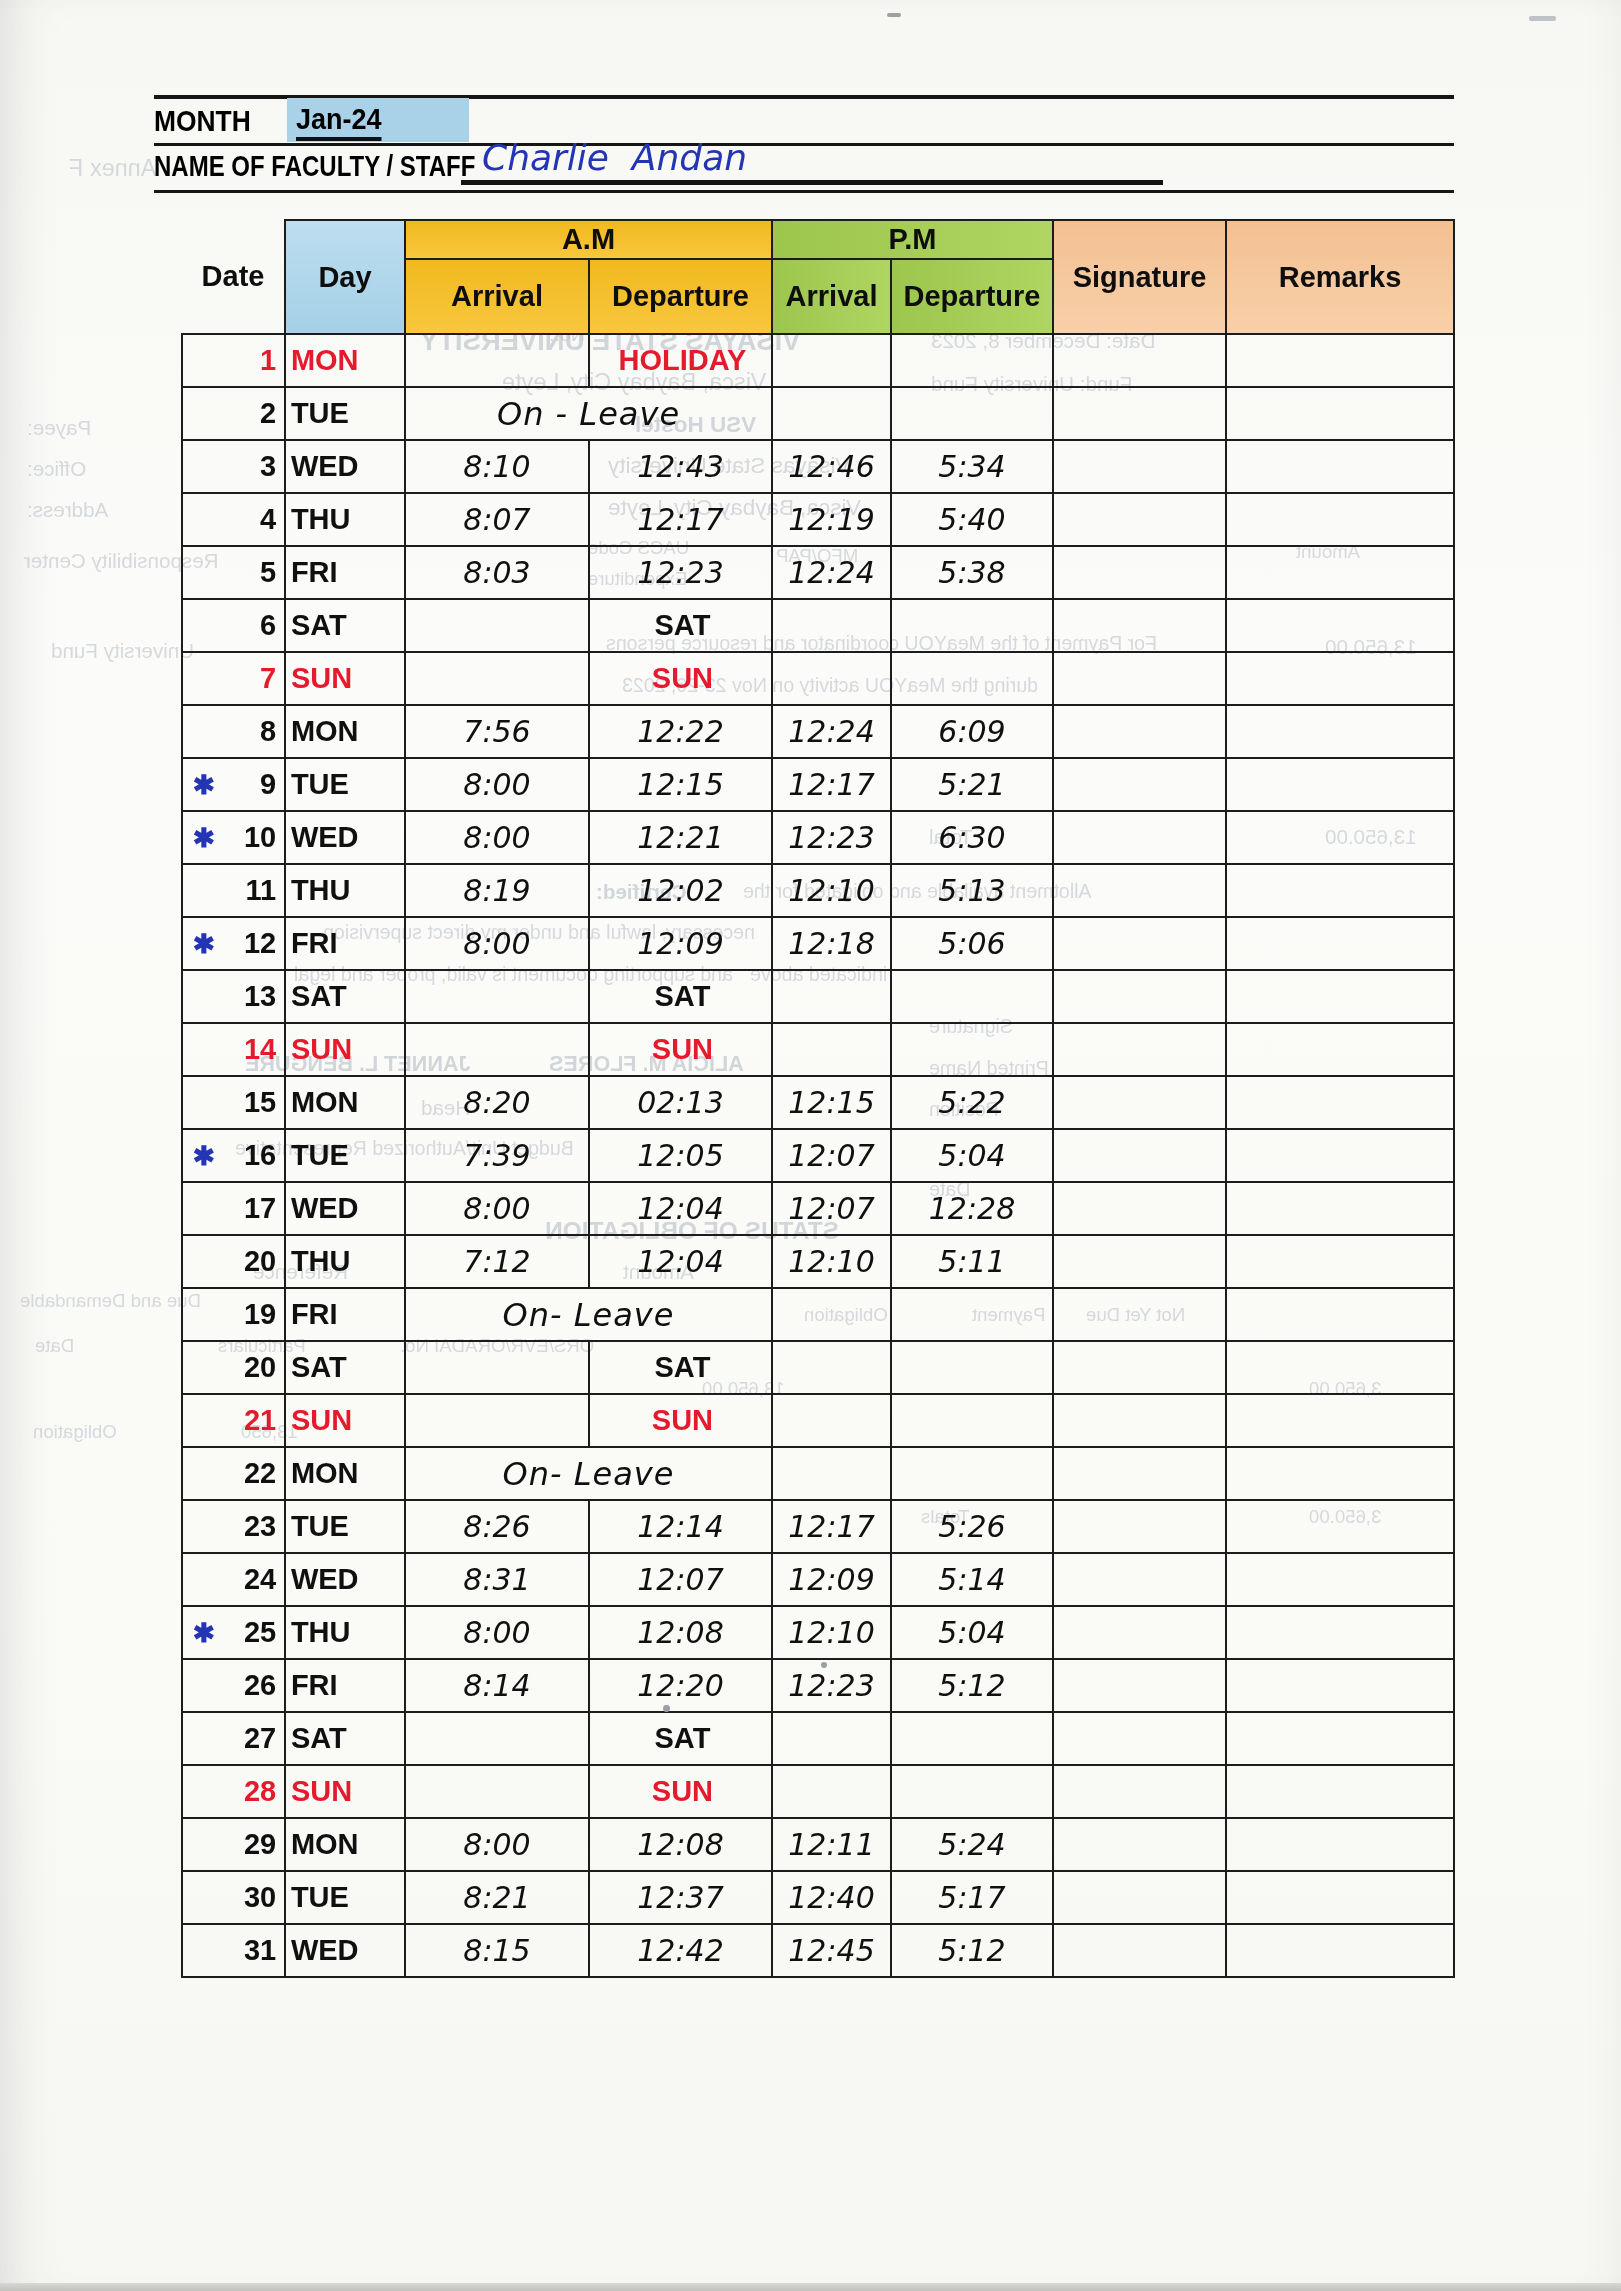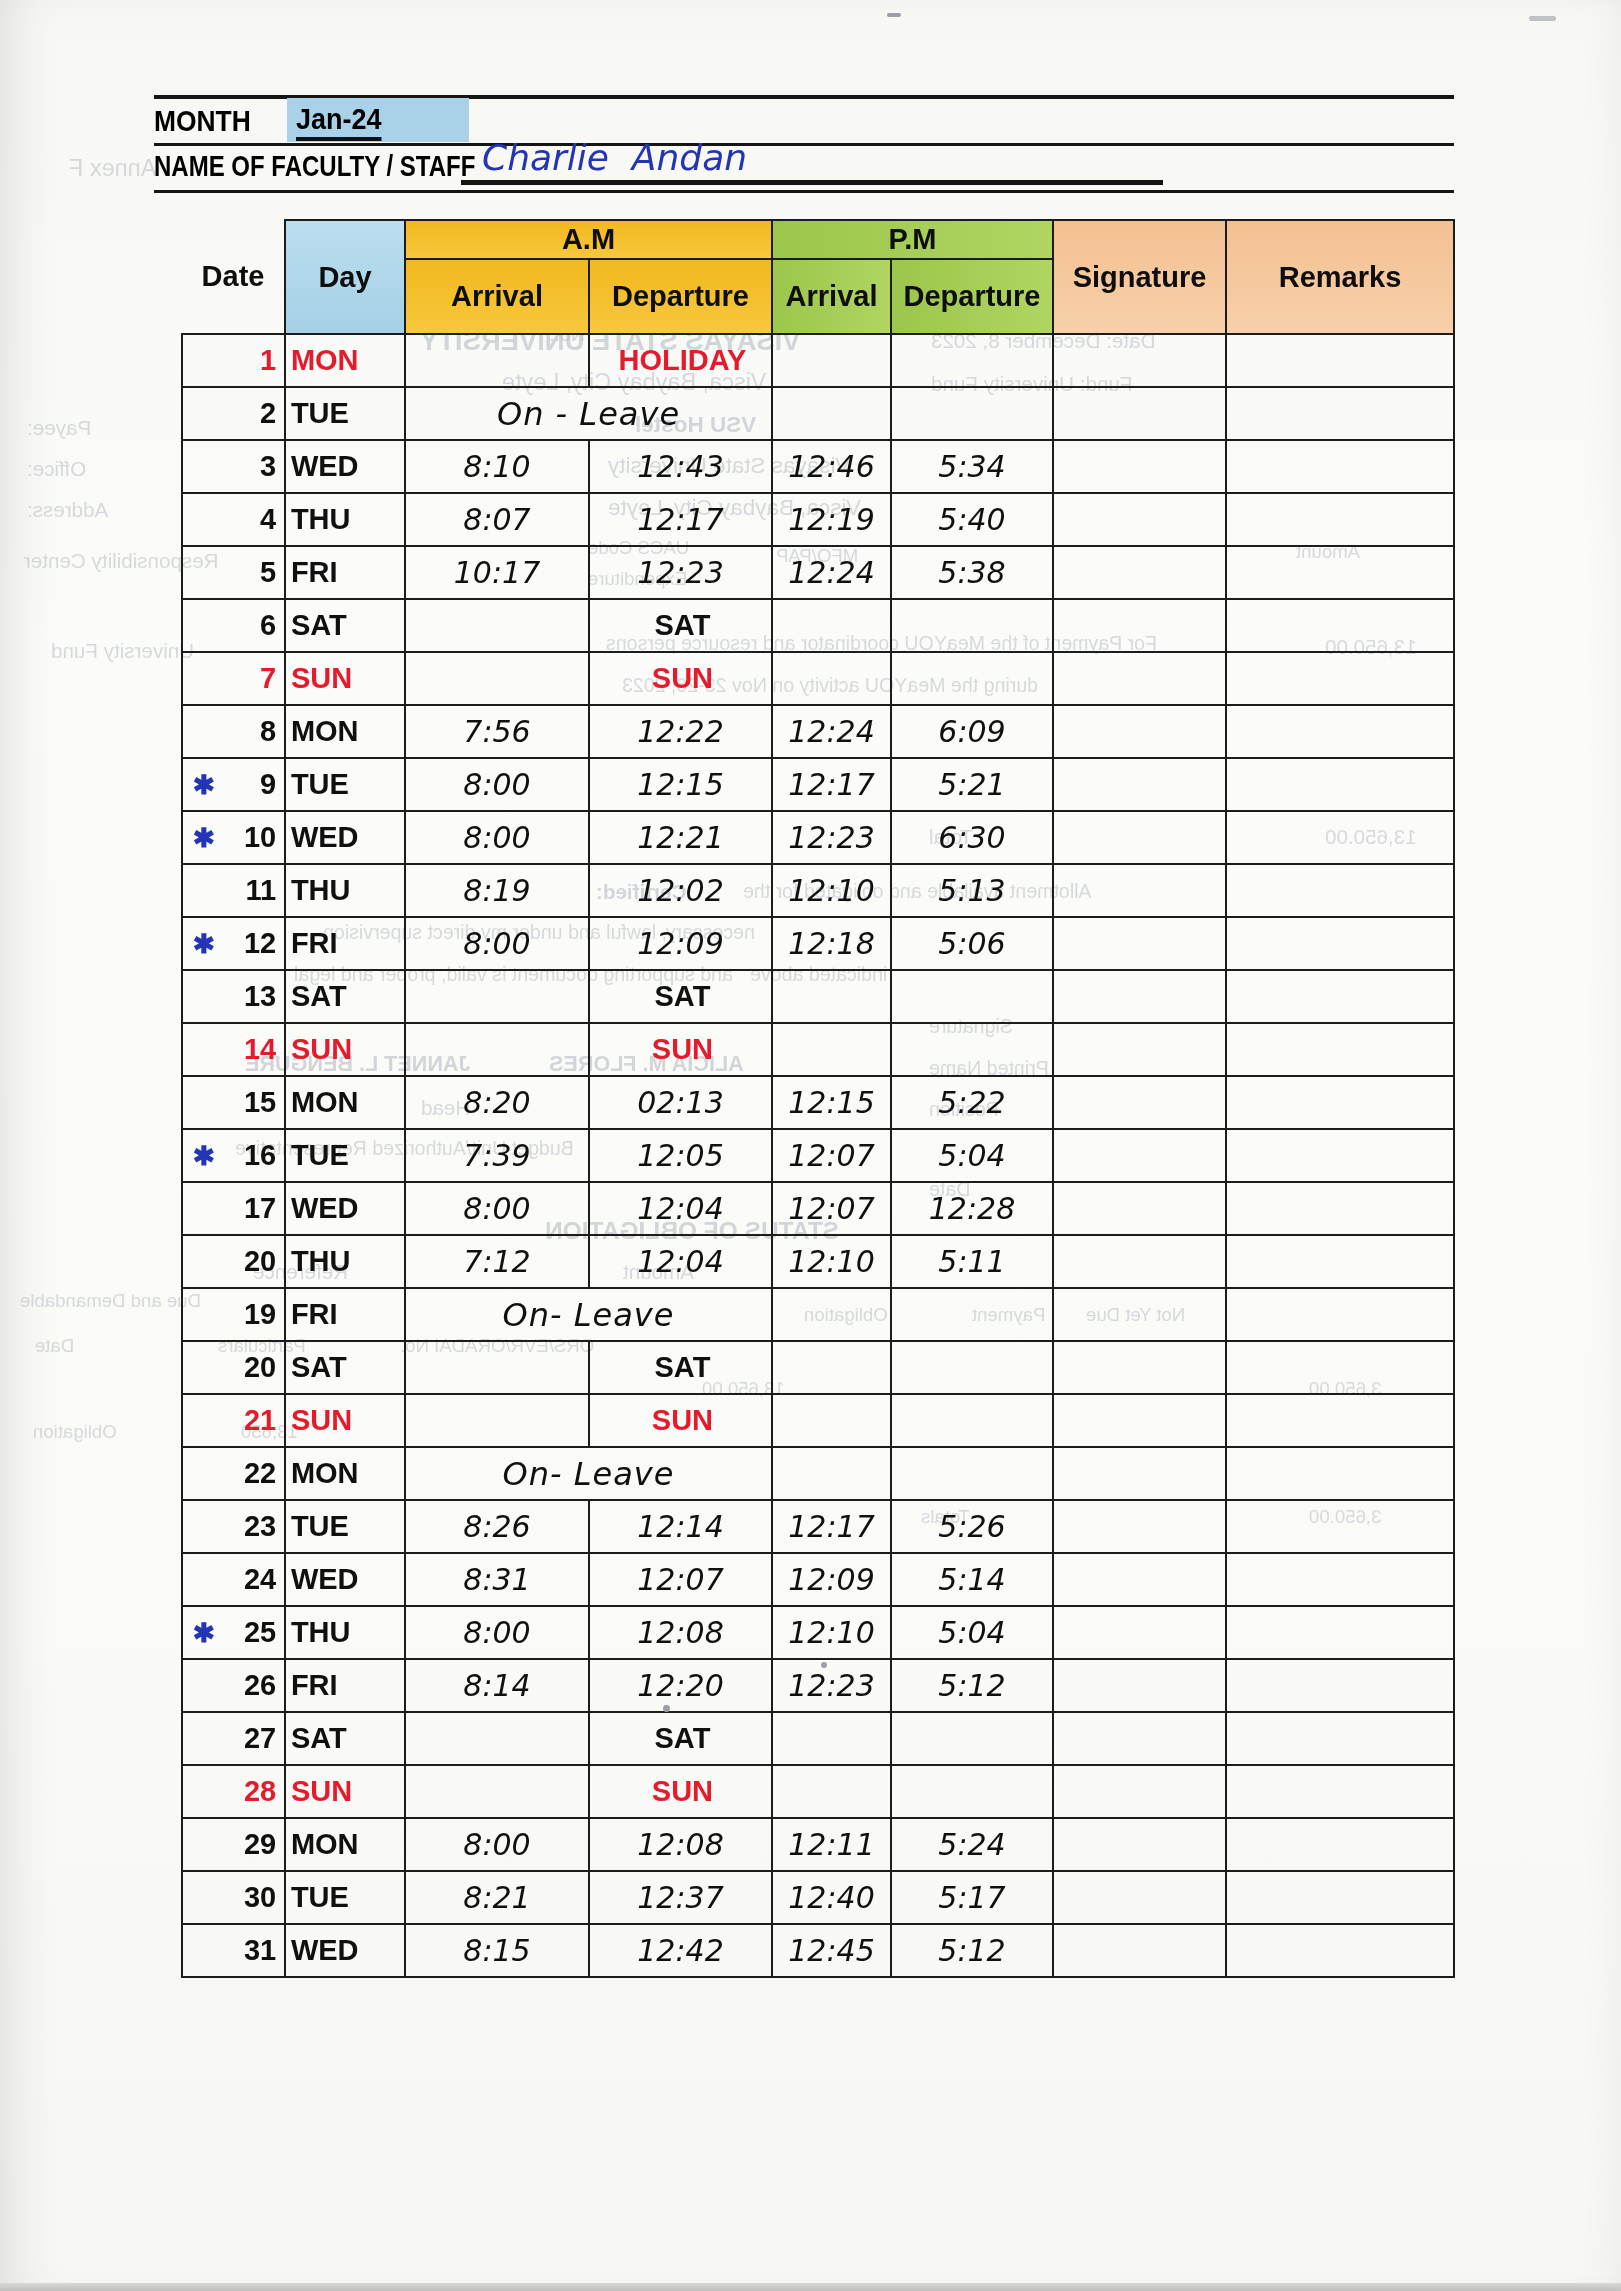--- a/index.html
+++ b/index.html
@@ -188,21 +188,21 @@
           <td class="c hand">8:07</td>
           <td class="c hand">12:17</td>
           <td class="c hand">12:19</td>
           <td class="c hand">5:40</td>
           <td class="c sig"></td>
           <td class="c rem"></td>
         </tr>
         <tr>
           <td class="c date"><span class="num">5</span></td>
           <td class="c day">FRI</td>
-          <td class="c hand">10:17</td>
+          <td class="c hand">8:03</td>
           <td class="c hand">12:23</td>
           <td class="c hand">12:24</td>
           <td class="c hand">5:38</td>
           <td class="c sig"></td>
           <td class="c rem"></td>
         </tr>
         <tr>
           <td class="c date"><span class="num">6</span></td>
           <td class="c day">SAT</td>
           <td class="c hand"></td>

